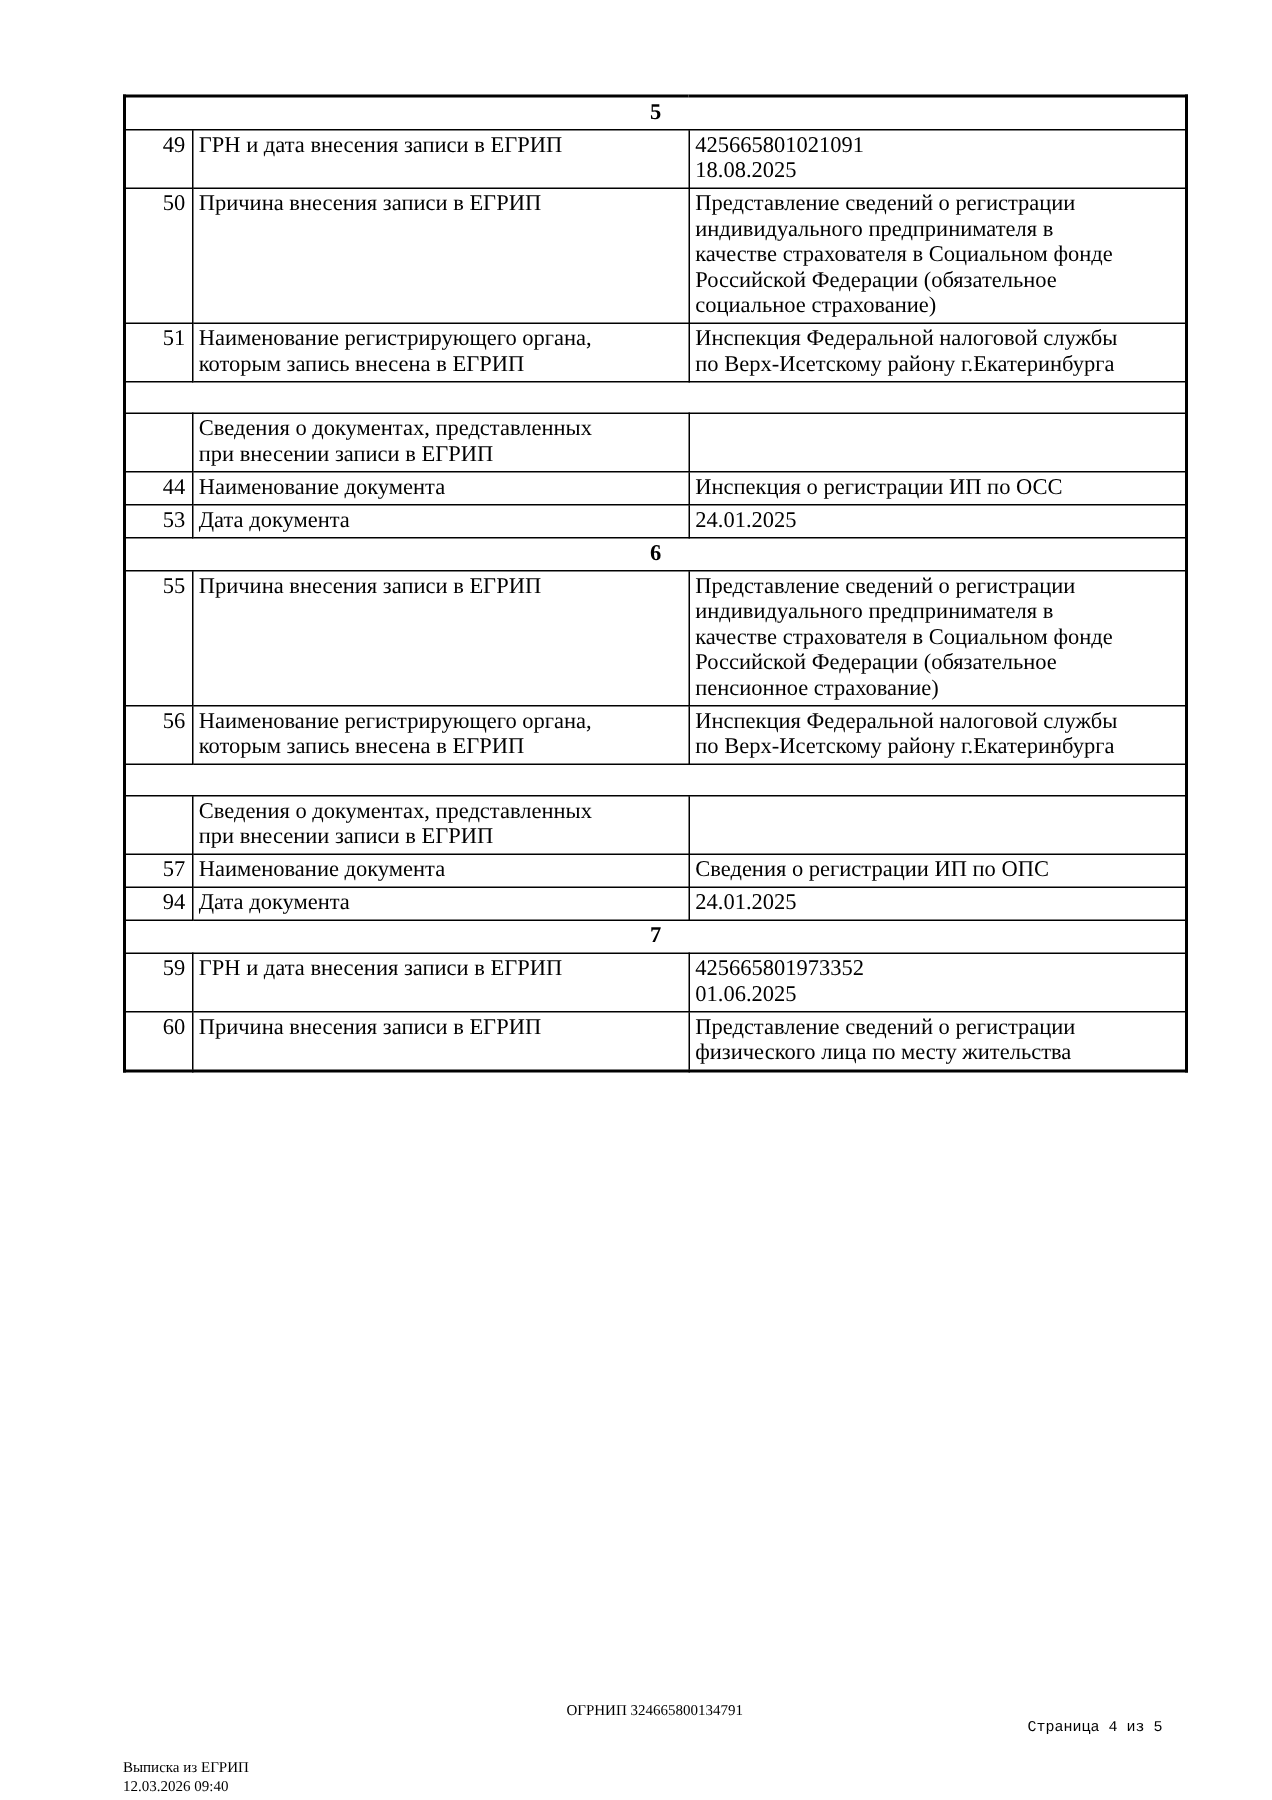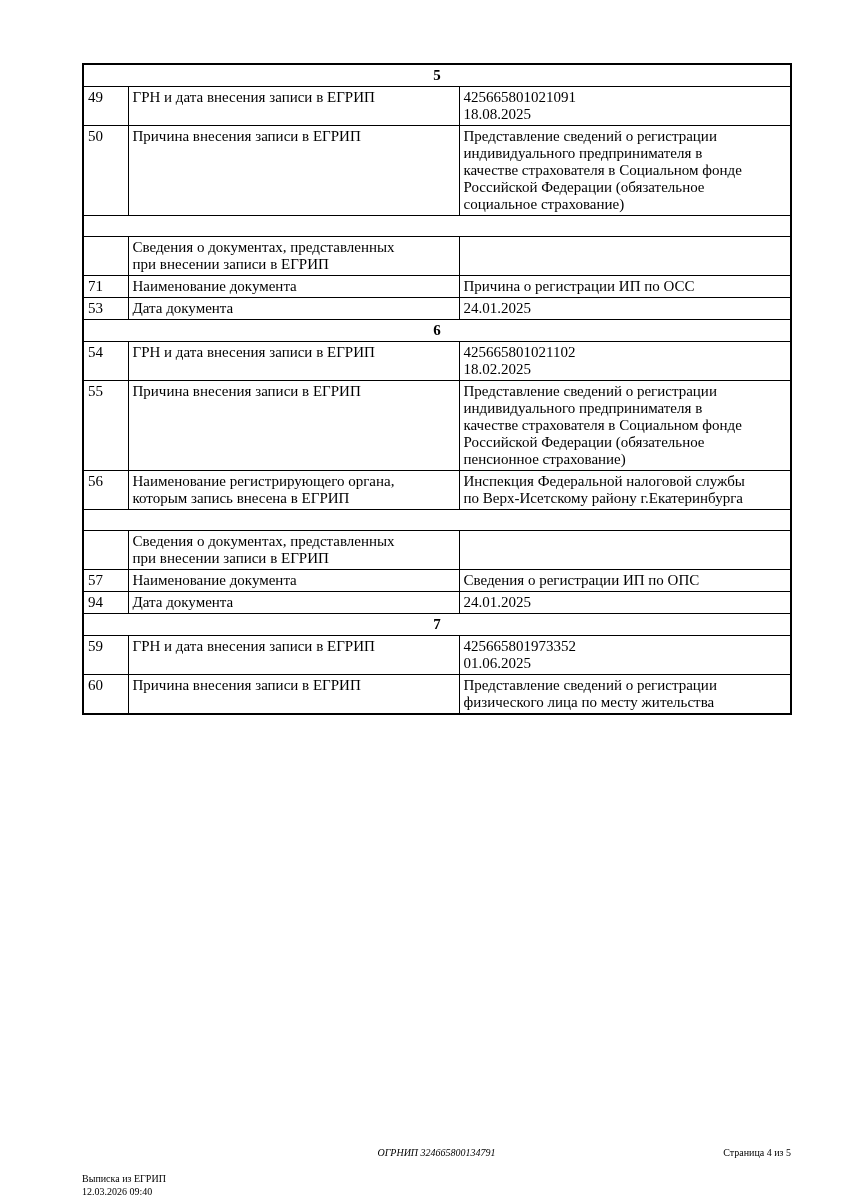--- a/index.html
+++ b/index.html
@@ -28,43 +28,43 @@
     border: 1px solid #000000;
     vertical-align: top;
     padding: 2px 4px;
     white-space: pre-line;
     overflow: hidden;
   }
   .col-num   { width: 45px; }
   .col-label { width: 331px; }
   .col-value { width: 332px; }
   .row-number-cell {
-    text-align: left;
+    text-align: right;
     padding: 2px 2px;
     white-space: normal;
   }
   .section-number-cell {
     font-weight: bold;
     text-align: center;
     padding: 2px 2px;
     white-space: normal;
   }
   .spacer-row td { height: 21px; padding: 0; }
   .footer {
     position: absolute;
     left: 82px;
     top: 1133px;
     width: 709px;
     height: 26px;
     font-size: 10px;
     line-height: 12.5px;
   }
   .footer-left   { position: absolute; left: 0; top: 0; margin-top: 40px; }
-  .footer-center { position: absolute; left: 0; bottom: 0; width: 100%; text-align: center; font-style: italic; }
-  .footer-right  { position: absolute; right: 0; bottom: 0; }
+  .footer-center { position: absolute; left: 0; bottom: 12px; width: 100%; text-align: center; }
+  .footer-right  { position: absolute; right: 16px; bottom: 0; font-family: Liberation Mono, monospace; }
 </style>
 </head>
 <body>
 
 <div class="page">
 
   <table class="egrip-table">
     <colgroup>
       <col class="col-num">
       <col class="col-label">
@@ -82,47 +82,48 @@
         </tr>
         <tr>
           <td class="row-number-cell">50</td>
           <td class="field-label-cell">Причина внесения записи в ЕГРИП</td>
           <td class="field-value-cell">Представление сведений о регистрации
 индивидуального предпринимателя в
 качестве страхователя в Социальном фонде
 Российской Федерации (обязательное
 социальное страхование)</td>
         </tr>
+        <tr>
+          <td class="row-number-cell">51</td>
+          <td class="field-label-cell">Наименование регистрирующего органа,
+которым запись внесена в ЕГРИП</td>
+          <td class="field-value-cell">Инспекция Федеральной налоговой службы
+по Верх-Исетскому району г.Екатеринбурга</td>
+        </tr>
         <tr class="spacer-row">
           <td colspan="3"></td>
         </tr>
         <tr>
           <td class="row-number-cell"></td>
           <td class="field-label-cell">Сведения о документах, представленных
 при внесении записи в ЕГРИП</td>
           <td class="field-value-cell"></td>
         </tr>
         <tr>
-          <td class="row-number-cell">71</td>
+          <td class="row-number-cell">44</td>
           <td class="field-label-cell">Наименование документа</td>
-          <td class="field-value-cell">Причина о регистрации ИП по ОСС</td>
+          <td class="field-value-cell">Инспекция о регистрации ИП по ОСС</td>
         </tr>
         <tr>
           <td class="row-number-cell">53</td>
           <td class="field-label-cell">Дата документа</td>
           <td class="field-value-cell">24.01.2025</td>
         </tr>
         <tr>
           <td colspan="3" class="section-number-cell">6</td>
-        </tr>
-        <tr>
-          <td class="row-number-cell">54</td>
-          <td class="field-label-cell">ГРН и дата внесения записи в ЕГРИП</td>
-          <td class="field-value-cell">425665801021102
-18.02.2025</td>
         </tr>
         <tr>
           <td class="row-number-cell">55</td>
           <td class="field-label-cell">Причина внесения записи в ЕГРИП</td>
           <td class="field-value-cell">Представление сведений о регистрации
 индивидуального предпринимателя в
 качестве страхователя в Социальном фонде
 Российской Федерации (обязательное
 пенсионное страхование)</td>
         </tr>

